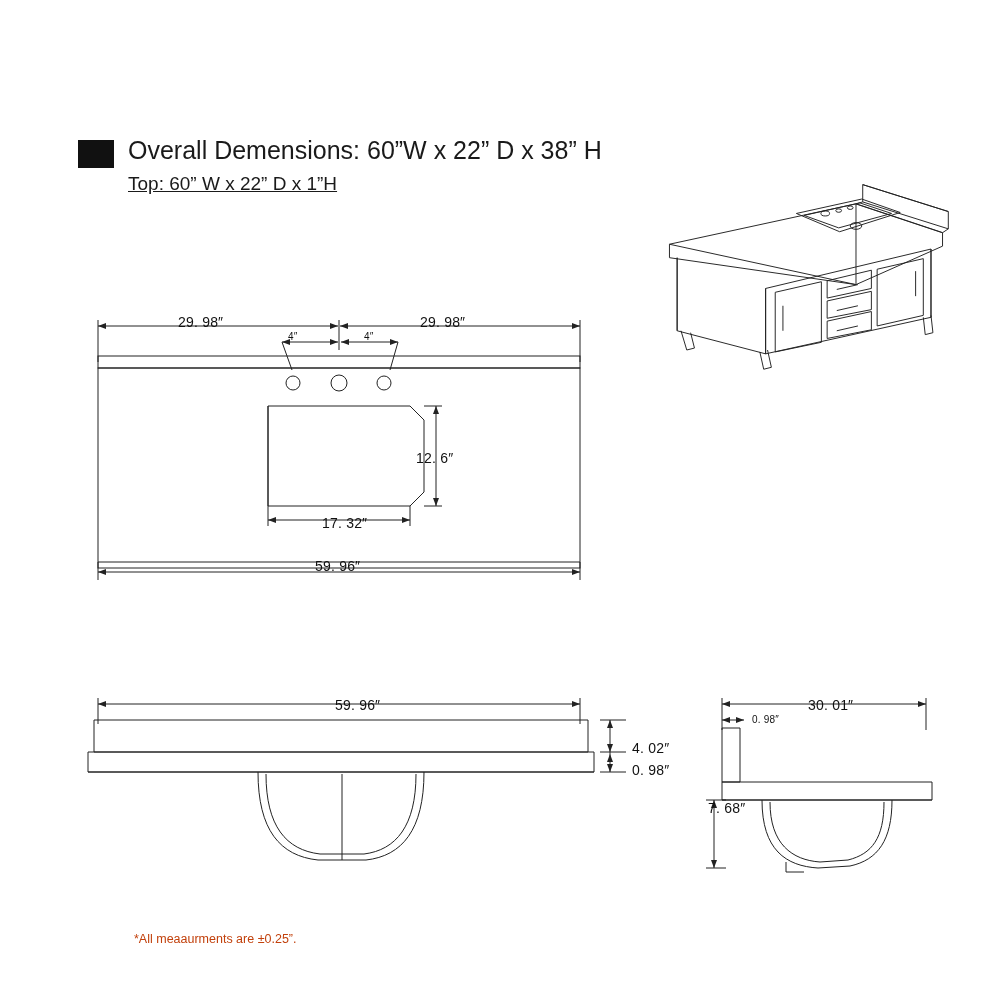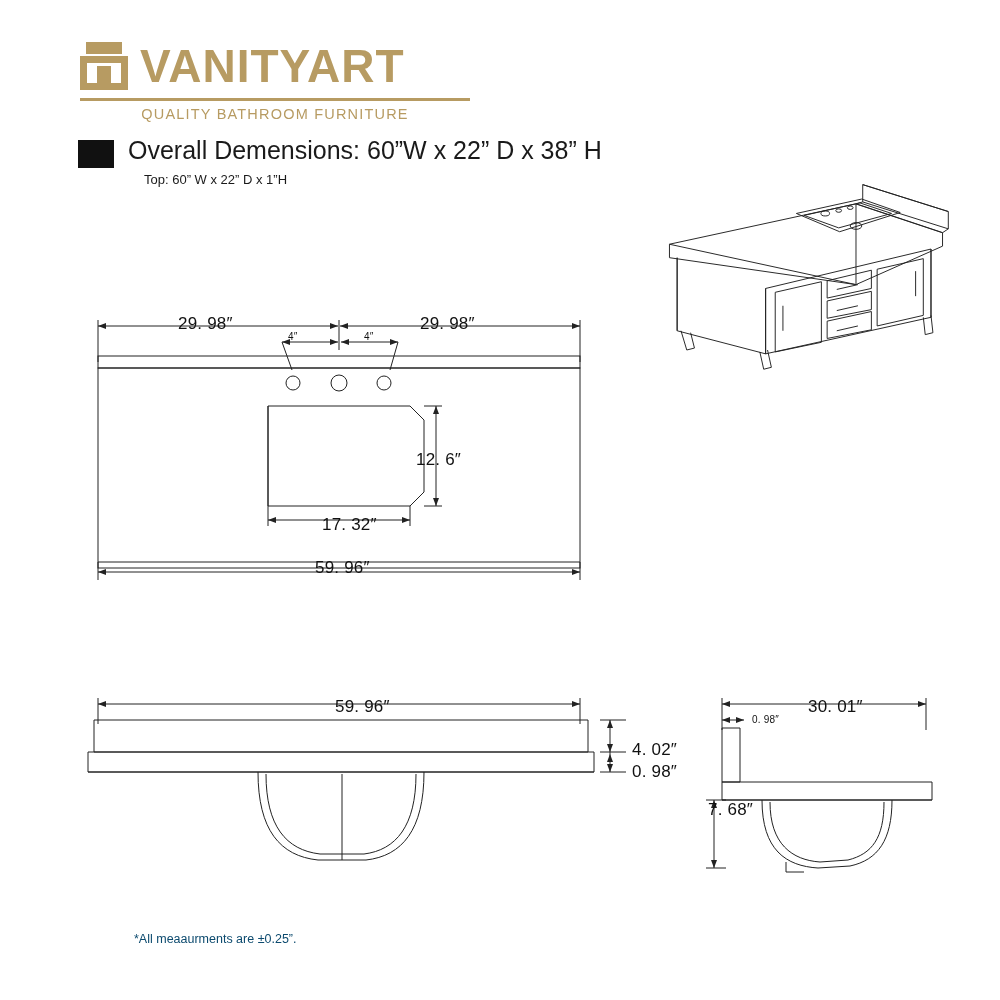--- a/index.html
+++ b/index.html
@@ -44,53 +44,41 @@
   }
 
   
   .title-block{position:absolute;left:78px;top:136px;width:640px;}
   .title-row{display:flex;align-items:flex-start;}
   .bullet{
     width:36px;height:28px;background:#111;flex:none;margin-right:14px;margin-top:4px;
   }
   .title-main{font-size:25px;font-weight:normal;line-height:1.15;}
   .title-sub{font-size:19px;margin-left:50px;margin-top:5px;line-height:1.25;}
-  .title-sub2{font-size:13px;margin-left:66px;margin-top:4px;line-height:1.25;}
+  .title-sub2{font-size:19px;margin-left:50px;margin-top:4px;line-height:1.25;text-decoration:underline;}
   .lbl{
-    position:absolute;font-size:17px;letter-spacing:.2px;color:#111;
+    position:absolute;font-size:14px;letter-spacing:.2px;color:#111;
     white-space:nowrap;font-family:"Liberation Sans", sans-serif;
   }
   .lbl.sm{font-size:10px;}
   svg{position:absolute;overflow:visible;}
   .stroke{fill:none;stroke:#222;stroke-width:1;}
 
   .footnote{
-    position:absolute;left:134px;top:932px;font-size:12.5px;color:#0c4a6e;
+    position:absolute;left:134px;top:932px;font-size:12.5px;color:#c2410c;
   }
 
   
   .iso{position:absolute;left:636px;top:100px;width:340px;height:250px;}
 </style>
 </head>
 <body>
 
 <div class="sheet">
 
-  <div class="logo-block">
-    <div class="logo-row">
-      <div class="logo-mark">
-        <div class="lm-top"></div>
-        <div class="lm-body"></div>
-        <div class="lm-inner"></div>
-      </div>
-      <div class="logo-word">VANITYART</div>
-    </div>
-    <div class="logo-rule"></div>
-    <div class="logo-sub">QUALITY BATHROOM FURNITURE</div>
-  </div>
 
   <div class="title-block">
     <div class="title-row">
       <div class="bullet"></div>
       <div class="title-main">Overall Demensions: 60”W x 22” D x 38” H</div>
     </div>
     <div class="title-sub2">Top: 60” W x 22” D x 1”H</div>
   </div>
 
   <svg class="iso" width="340" height="260" viewBox="0 0 340 260">

